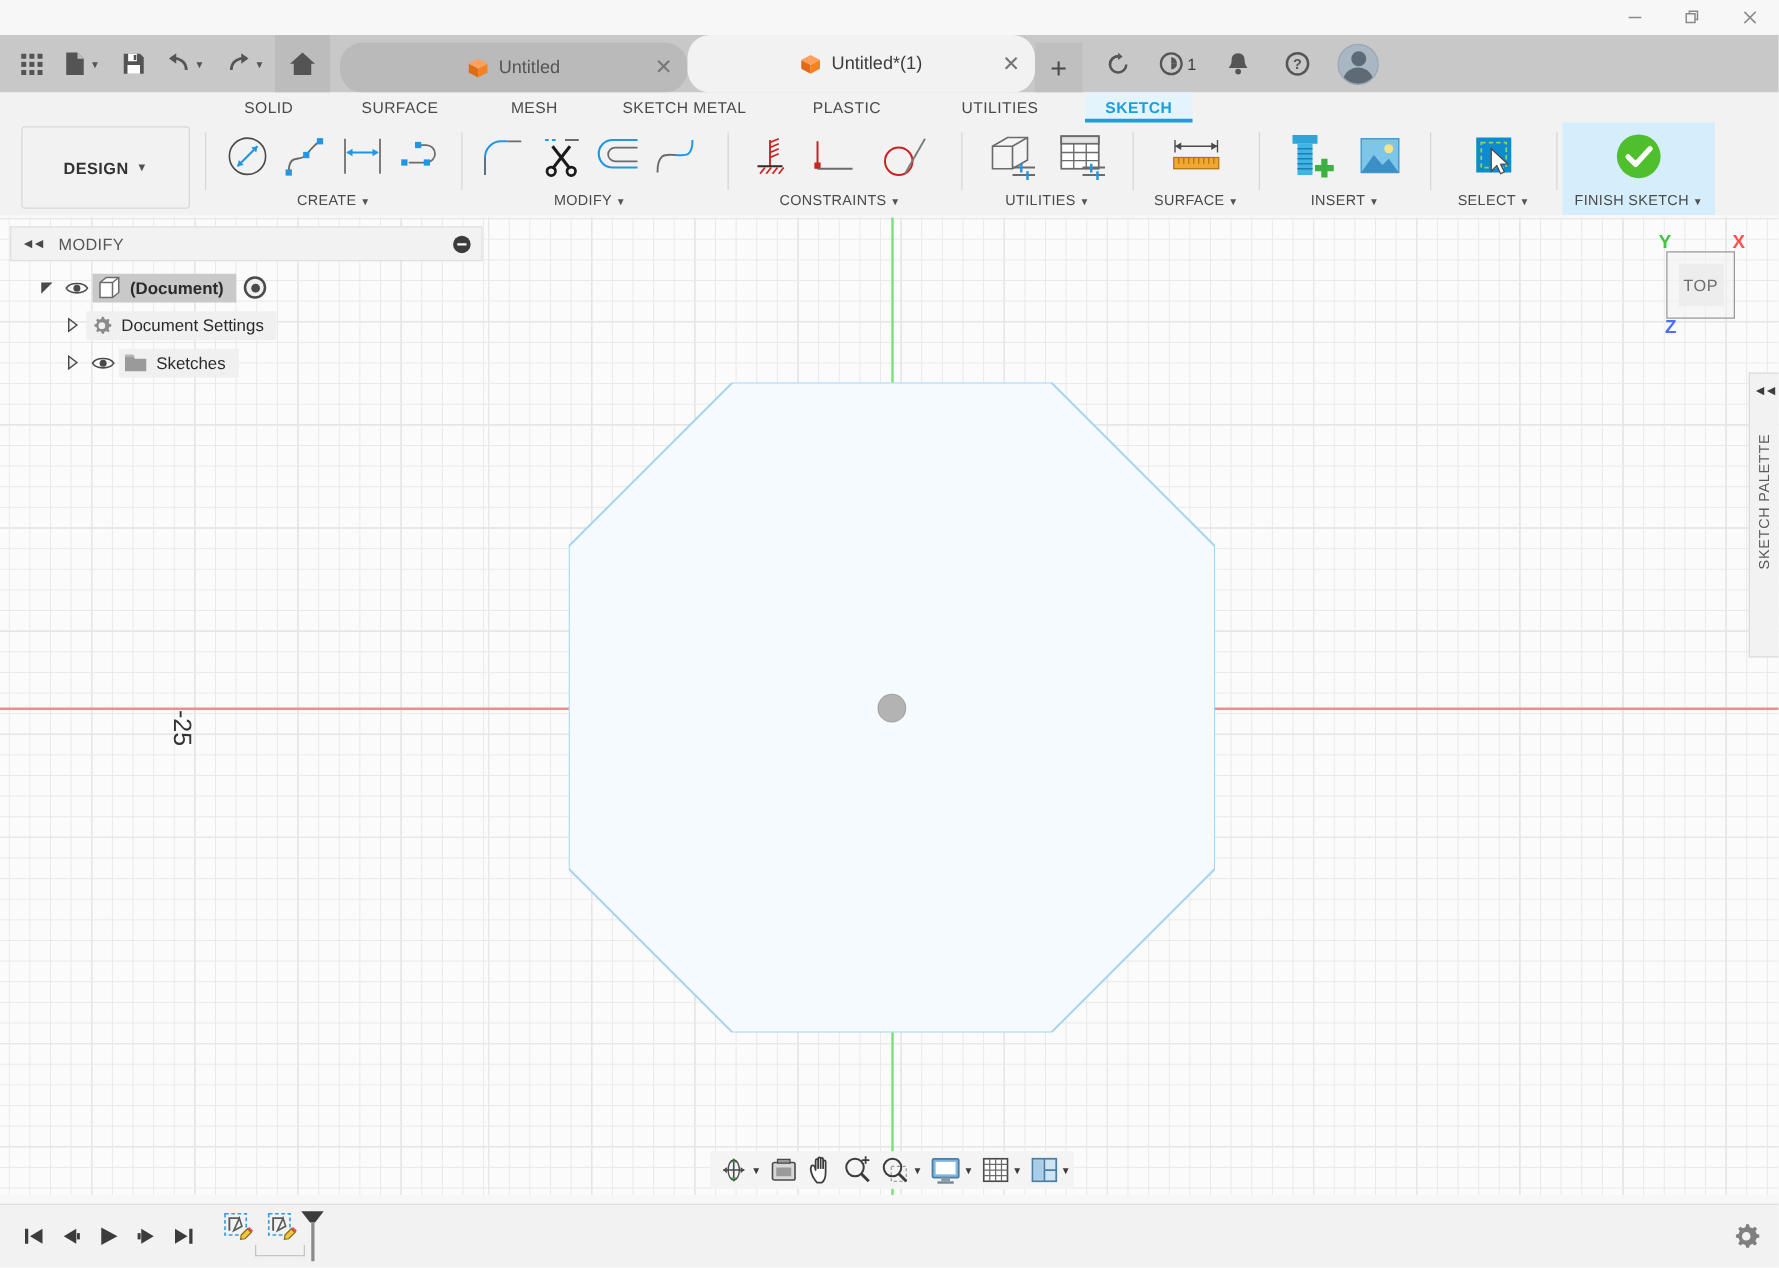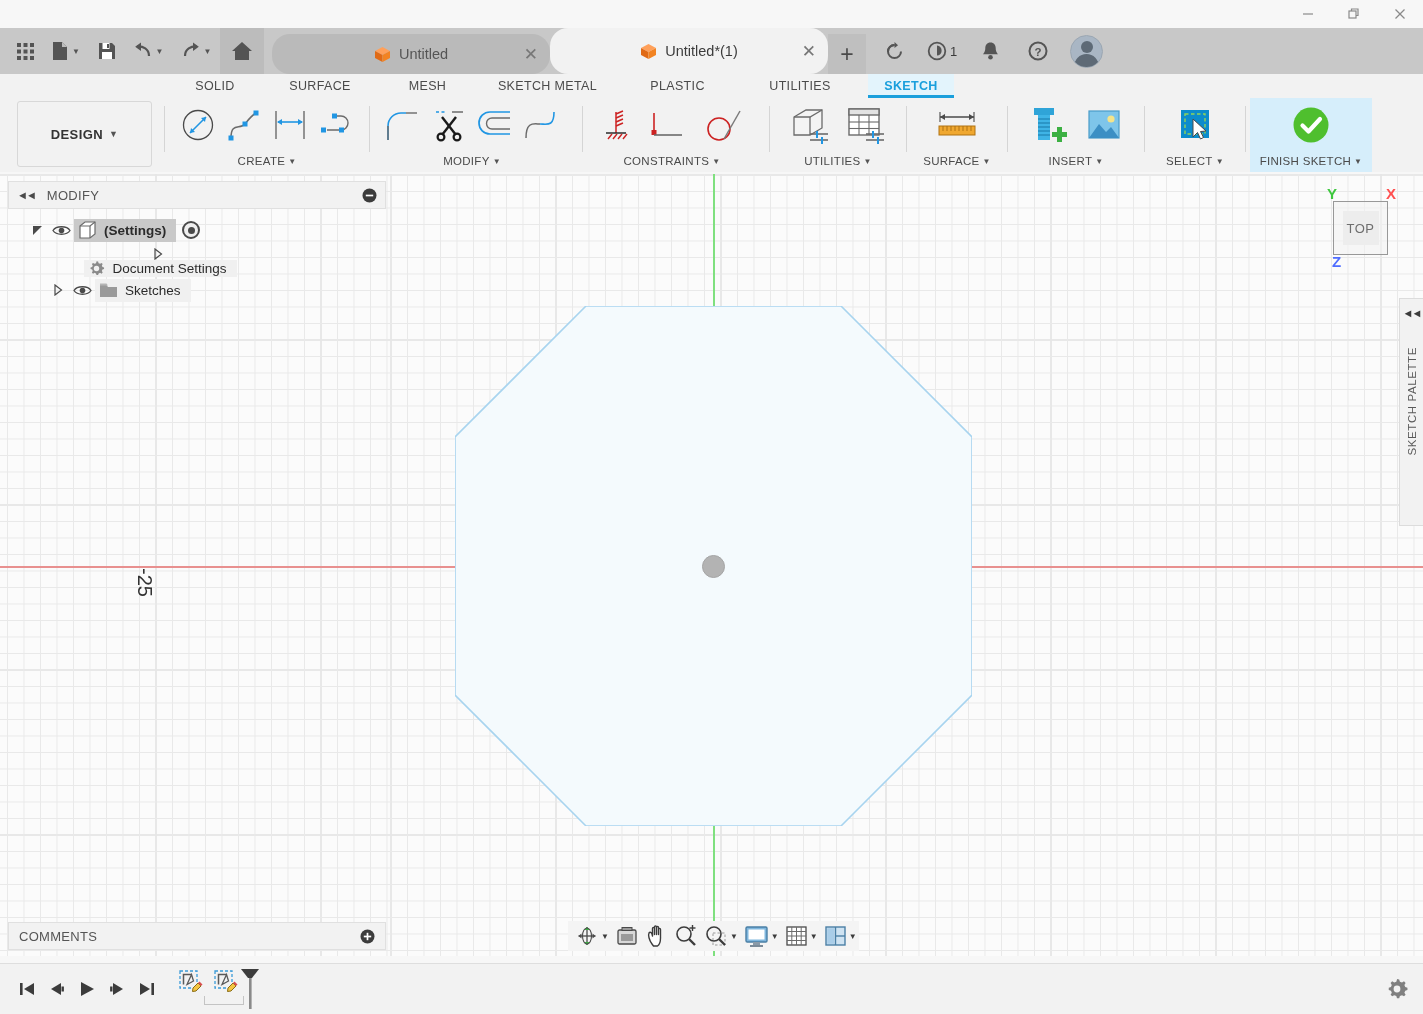--- a/index.html
+++ b/index.html
@@ -718,28 +718,28 @@
         </svg>
       </span>
       <span class="tname sel">
         <span class="ticon">
           <svg width="19" height="18" viewBox="0 0 19 18">
             <path d="M2 5 L7 1 L17 1 L17 13 L12 17 L2 17 Z" fill="#ffffff" stroke="#6b6b6b" stroke-width="1.2"></path>
             <path d="M2 5 L12 5 L17 1" fill="none" stroke="#6b6b6b" stroke-width="1.2"></path>
             <path d="M12 5 L12 17" fill="none" stroke="#6b6b6b" stroke-width="1.2"></path>
           </svg>
         </span>
-        <span>(Settings)</span>
+        <span>(Document)</span>
       </span>
       <span class="radioDot">
           <i></i>
         </span>
     </div>
 
-    <div class="trow" style="padding-left:45px;flex-direction:column;">
+    <div class="trow" style="padding-left:45px;">
       <span class="tarrow">
         <svg width="10" height="12" viewBox="0 0 10 12">
             <path d="M2 1 L8.5 6 L2 11 Z" fill="none" stroke="#4a4a4a" stroke-width="1.2"></path>
           </svg>
       </span>
       <span class="tname">
         <span class="ticon">
           <svg width="17" height="17" viewBox="0 0 17 17">
             <path d="M8.5 1.2 l1.6 .35 .5 1.6 1.5 .6 1.45-.85 1.15 1.15-.85 1.45 .6 1.5 1.6 .5 0 1.6 -1.6 .5 -.6 1.5 .85 1.45 -1.15 1.15 -1.45-.85 -1.5 .6 -.5 1.6 -1.6 0 -.5-1.6 -1.5-.6 -1.45 .85 -1.15-1.15 .85-1.45 -.6-1.5 -1.6-.5 0-1.6 1.6-.5 .6-1.5 -.85-1.45 1.15-1.15 1.45 .85 1.5-.6 .5-1.6 Z" fill="#8a8a8a"></path>
             <circle cx="8.5" cy="8.5" r="2.7" fill="#f0f0f0"></circle>
@@ -768,30 +768,20 @@
           <svg width="19" height="16" viewBox="0 0 19 16">
             <path d="M1 3 h6.5 l1.5 2 h9 v10 H1 Z" fill="#9a9a9a"></path>
             <path d="M1 1.5 h6.5 l1.5 2 H1 Z" fill="#b5b5b5"></path>
           </svg>
         </span>
         <span>Sketches</span>
       </span>
     </div>
   </div>
 
-  <div class="comments">
-    <span>COMMENTS</span>
-    <span class="plusBtn">
-      <svg width="15" height="15" viewBox="0 0 15 15">
-        <circle cx="7.5" cy="7.5" r="7" fill="#3c3c3c"></circle>
-        <line x1="3.8" y1="7.5" x2="11.2" y2="7.5" stroke="#ffffff" stroke-width="1.7"></line>
-        <line x1="7.5" y1="3.8" x2="7.5" y2="11.2" stroke="#ffffff" stroke-width="1.7"></line>
-      </svg>
-    </span>
-  </div>
 
   <div class="palettetab">
     <span class="arrows">◄◄</span>
     <span class="vtext">SKETCH PALETTE</span>
   </div>
 
   <div class="navbar">
     <div class="nbtn">
       <svg width="24" height="24" viewBox="0 0 24 24">
         <line x1="12" y1="3" x2="12" y2="21" stroke="#4a4a4a" stroke-width="1.3"></line>

